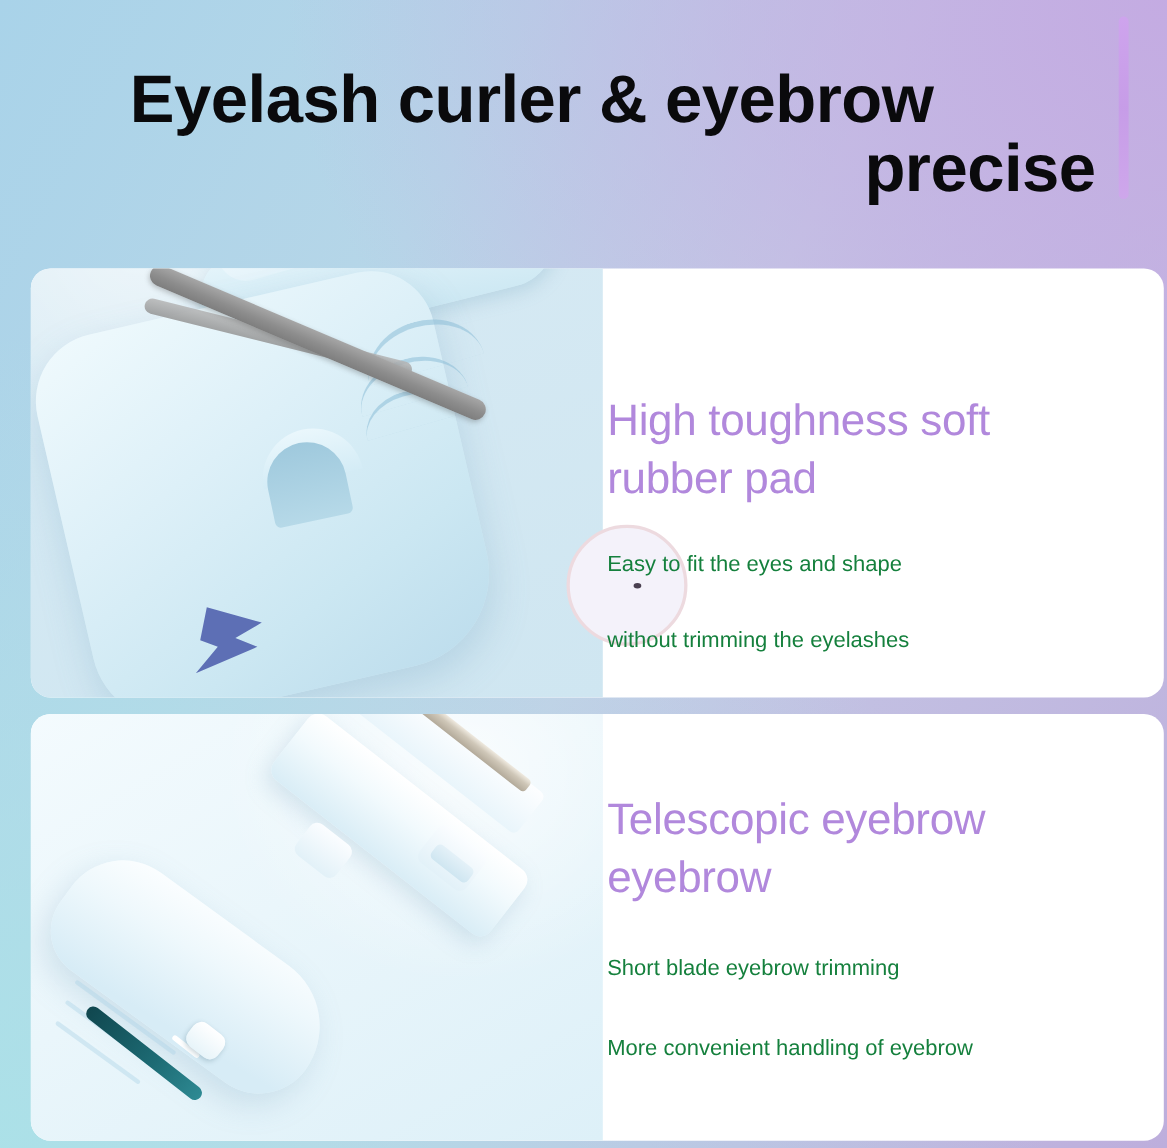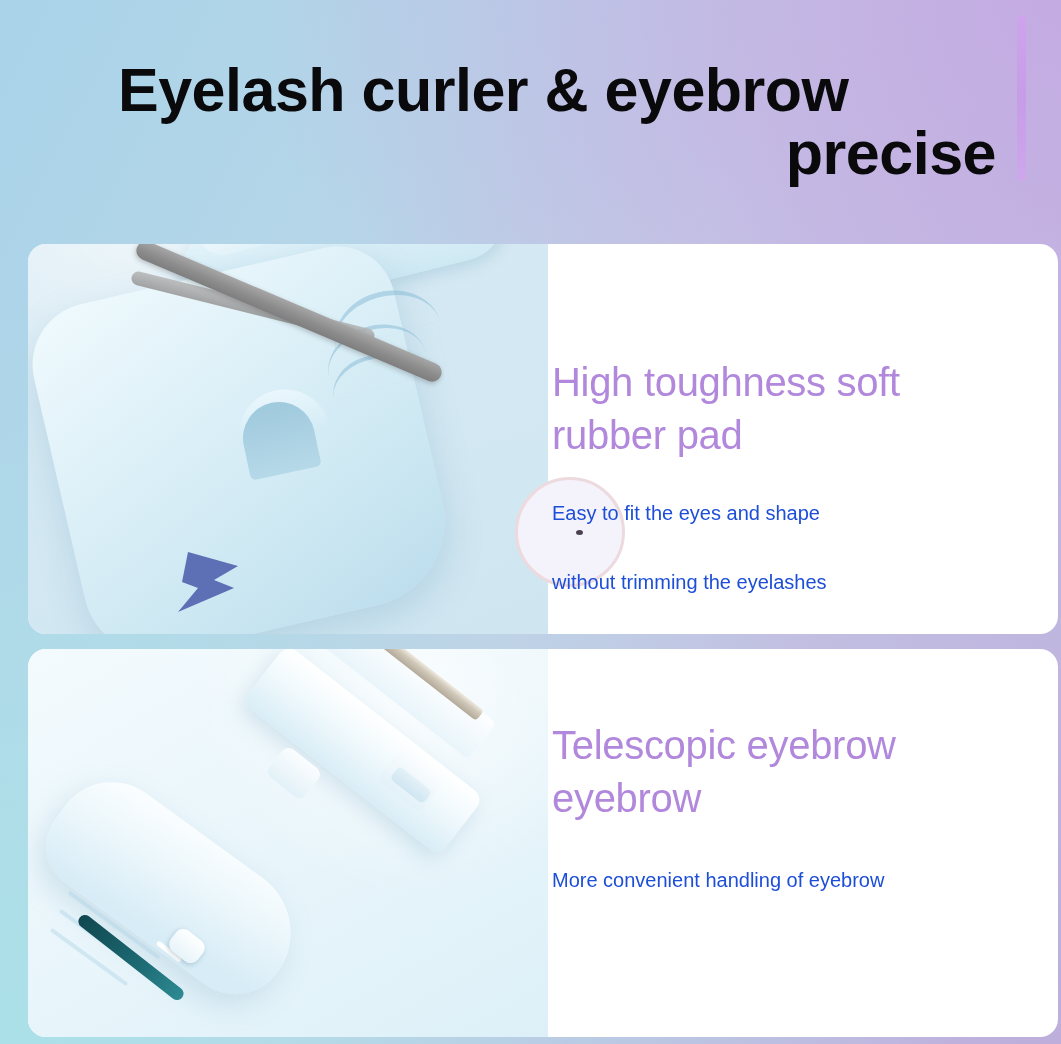--- a/index.html
+++ b/index.html
@@ -80,21 +80,21 @@
     line-height: 1.32;
     font-weight: 400;
     color: #b188dc;
     letter-spacing: -0.3px;
     margin: 0;
   }
   .feature-body {
     margin: 0;
     font-size: 20px;
     line-height: 1.75;
-    color: #1d4ed8;
+    color: #15803d;
     font-weight: 400;
   }
   #card-1 .card-text { top: 112px; }
   #card-1 .feature-body { margin-top: 34px; }
   #card-2 .card-text { top: 70px; }
   #card-2 .feature-body { margin-top: 38px; }
 
   
   .deco-circle {
     position: absolute;
@@ -378,17 +378,18 @@
       <div class="trim-blade-plate"></div>
       <div class="trim-blade"></div>
 
       <div class="switch-track"></div>
       <div class="switch-thumb-line"></div>
       <div class="switch-thumb"></div>
     </div>
 
     <div class="card-text">
       <h2 class="feature-heading">Telescopic eyebrow eyebrow</h2>
+      <p class="feature-body">Short blade eyebrow trimming</p>
       <p class="feature-body">More convenient handling of eyebrow</p>
     </div>
   </div>
 
 </div>
 
 </body></html>

